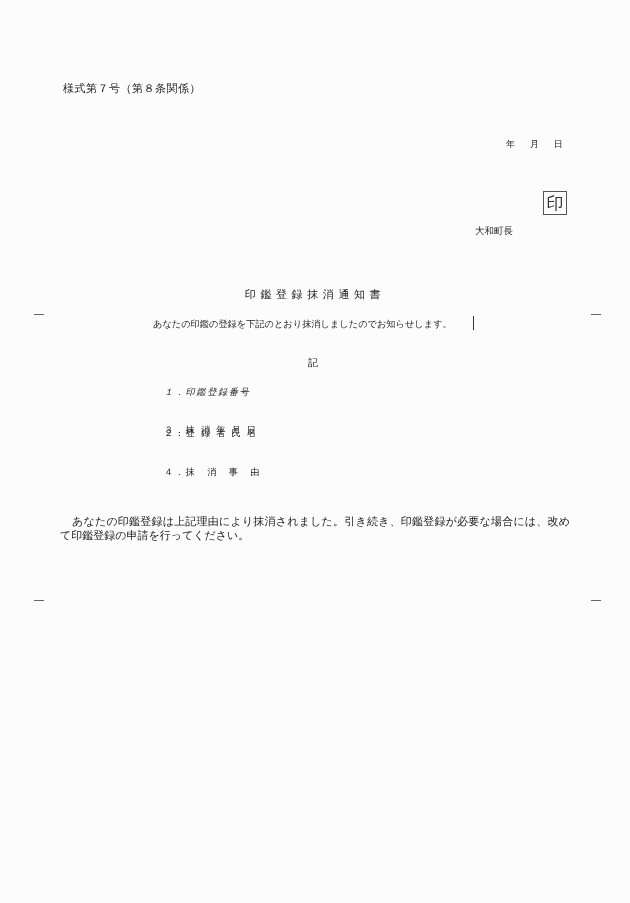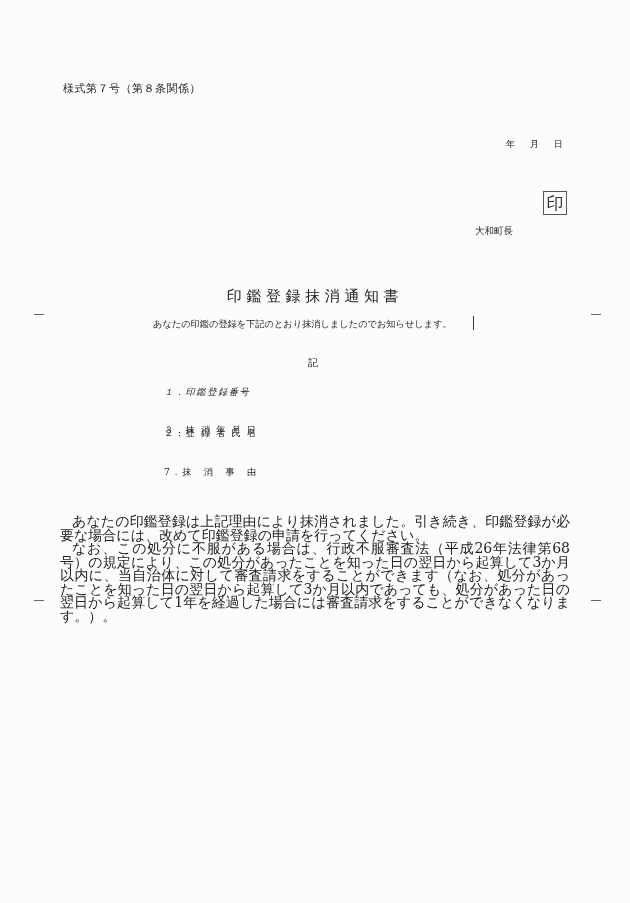--- a/index.html
+++ b/index.html
@@ -38,21 +38,21 @@
       font-family: "DejaVu Sans", sans-serif;
       color: #333;
     }
     .issuer {
       left: 475px; top: 225px;
       font-size: 9.5px;
     }
     .title {
       left: 0; width: 630px; top: 287px;
       text-align: center;
-      font-size: 15px;
+      font-size: 11px;
       letter-spacing: 4.6px;
     }
     .subtitle {
       left: 153px; top: 318px;
       font-size: 9.2px;
       font-family: Liberation Serif, serif;
     }
     .cursor-bar {
       left: 473px; top: 316px;
       width: 1px; height: 14px;
@@ -67,21 +67,21 @@
       font-size: 10px;
     }
     .item {
       left: 164px;
       font-size: 9.2px;
       letter-spacing: 1.6px;
     }
     .body-text {
       left: 60px; top: 515px;
       width: 510px;
-      font-size: 14px;
+      font-size: 11px;
       line-height: 13.5px;
       white-space: normal;
     }
     .body-text p {
       margin: 0;
       text-indent: 12px;
       text-align: justify;
     }
   </style>
 </head>
@@ -105,21 +105,20 @@
 <div class="abs fold-mark" style="left:591px; top:314px;"></div>
 
 <div class="abs subtitle">あなたの印鑑の登録を下記のとおり抹消しましたのでお知らせします。</div>
 <div class="abs cursor-bar"></div>
 
 <div class="abs ki">記</div>
 
 <div class="abs item" style="top:386px;font-style:italic;">１．印鑑登録番号</div>
 <div class="abs item" style="top:427px;">２．登 録 者 氏 名</div>
 <div class="abs item" style="top:424px;">３．抹 消 年 月 日</div>
-<div class="abs item" style="top:466px;">7．抹　消　事　由</div>
+<div class="abs item" style="top:466px;">４．抹　消　事　由</div>
 
 <div class="abs fold-mark" style="left:34px; top:600px;"></div>
 <div class="abs fold-mark" style="left:591px; top:600px;"></div>
 
 <div class="abs body-text">
   <p>あなたの印鑑登録は上記理由により抹消されました。引き続き、印鑑登録が必要な場合には、改めて印鑑登録の申請を行ってください。</p>
-  <p>なお、この処分に不服がある場合は、行政不服審査法（平成26年法律第68号）の規定により、この処分があったことを知った日の翌日から起算して3か月以内に、当自治体に対して審査請求をすることができます（なお、処分があったことを知った日の翌日から起算して3か月以内であっても、処分があった日の翌日から起算して1年を経過した場合には審査請求をすることができなくなります。）。</p>
 </div>
 
 </body></html>

